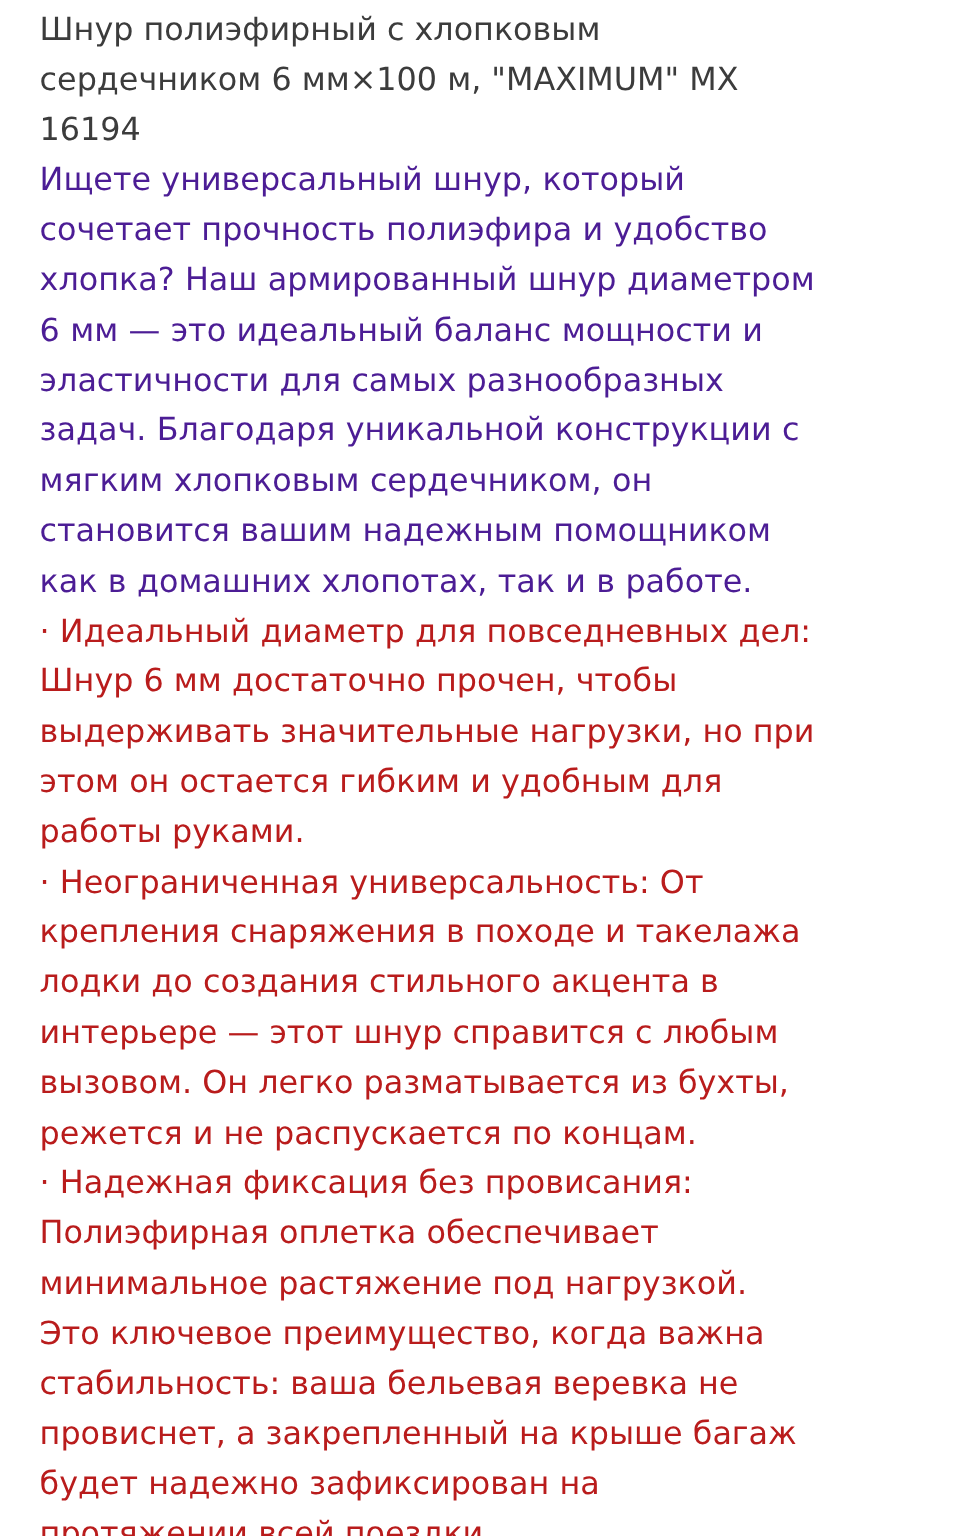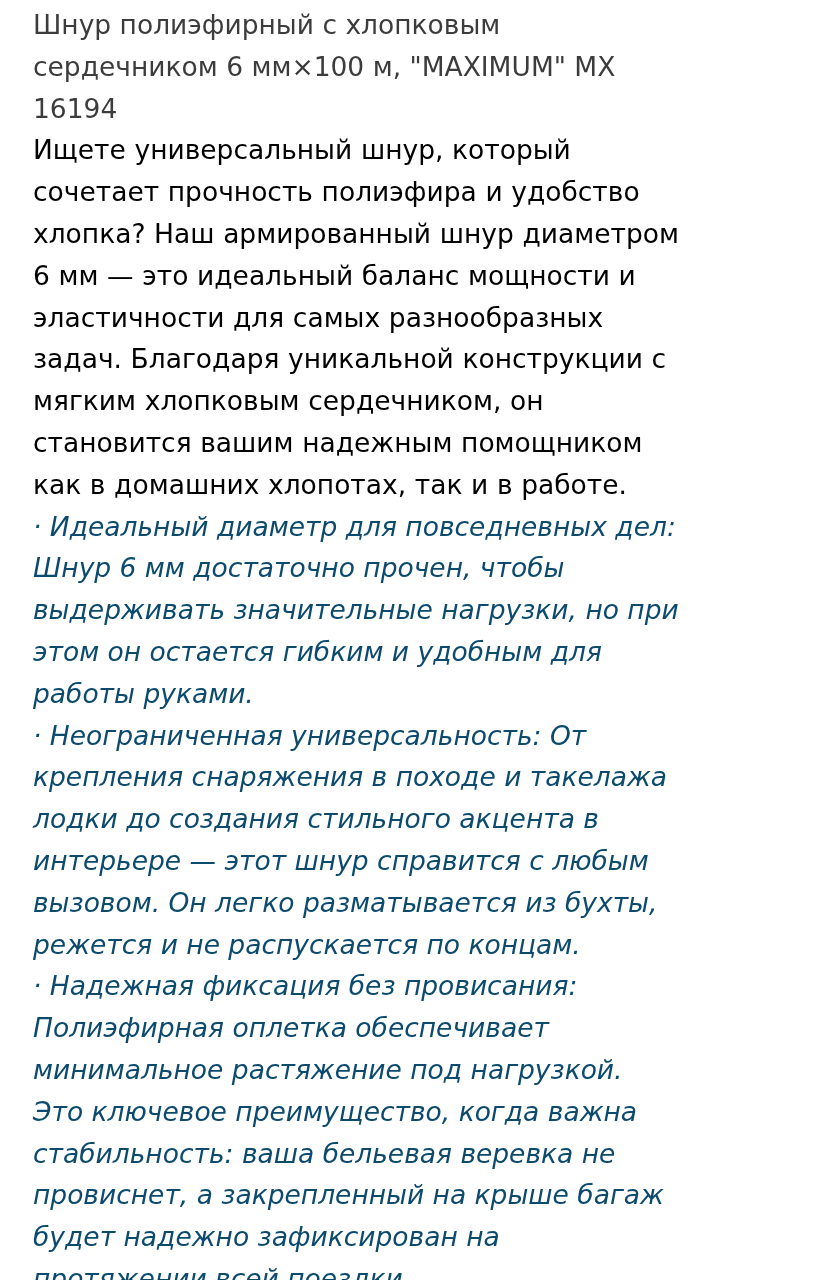--- a/index.html
+++ b/index.html
@@ -17,38 +17,37 @@
   .page {
     width: 720px;
     min-height: 1280px;
     box-sizing: border-box;
     padding: 4px 40px 10px 33px;
     background: #ffffff;
   }
   .para {
     font-size: 26.5px;
     line-height: 41.8px;
-    color: #000000;
+    color: #4c1d95;
     margin: 0;
     letter-spacing: 0.0px;
     word-spacing: 0.2px;
   }
   .title {
     font-size: 26.5px;
     line-height: 41.8px;
     color: #3c3c3c;
     margin: 0;
     font-weight: normal;
   }
   .bullet {
     font-size: 26.5px;
     line-height: 41.8px;
-    color: #0c4a6e;
+    color: #b91c1c;
     margin: 0;
-    font-style: italic;
   }
 </style>
 </head>
 <body>
 
 <div class="page">
   <h1 class="title">Шнур полиэфирный с хлопковым сердечником 6 мм×100 м, "MAXIMUM" MX 16194</h1>
   <p class="para">Ищете универсальный шнур, который сочетает прочность полиэфира и удобство хлопка? Наш армированный шнур диаметром 6 мм — это идеальный баланс мощности и эластичности для самых разнообразных задач. Благодаря уникальной конструкции с мягким хлопковым сердечником, он становится вашим надежным помощником как в домашних хлопотах, так и в работе.</p>
   <p class="bullet">· Идеальный диаметр для повседневных дел: Шнур 6 мм достаточно прочен, чтобы выдерживать значительные нагрузки, но при этом он остается гибким и удобным для работы руками.</p>
   <p class="bullet">· Неограниченная универсальность: От крепления снаряжения в походе и такелажа лодки до создания стильного акцента в интерьере — этот шнур справится с любым вызовом. Он легко разматывается из бухты, режется и не распускается по концам.</p>

